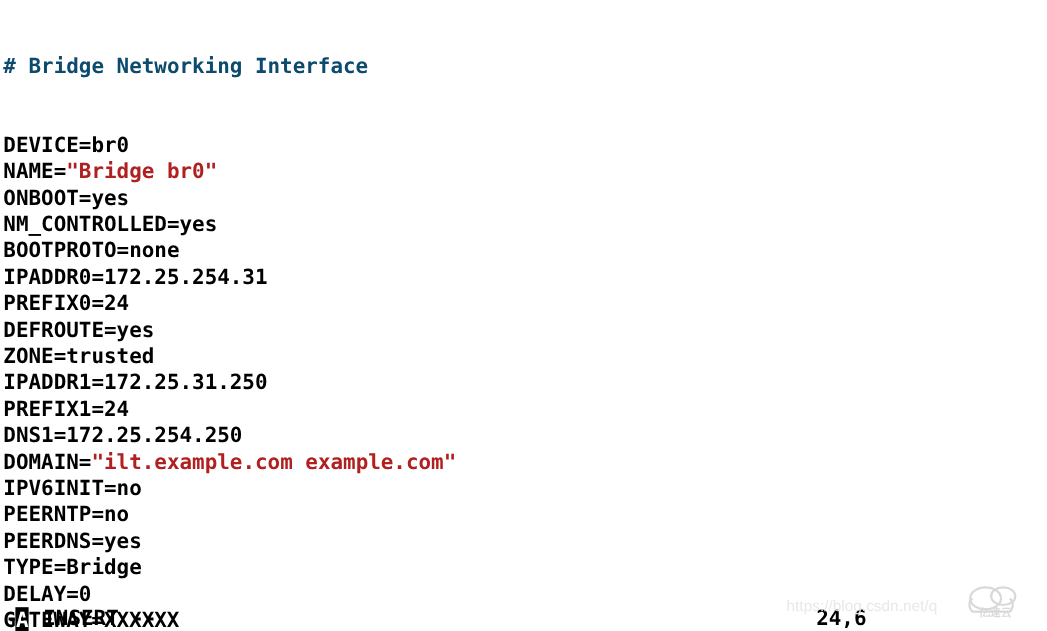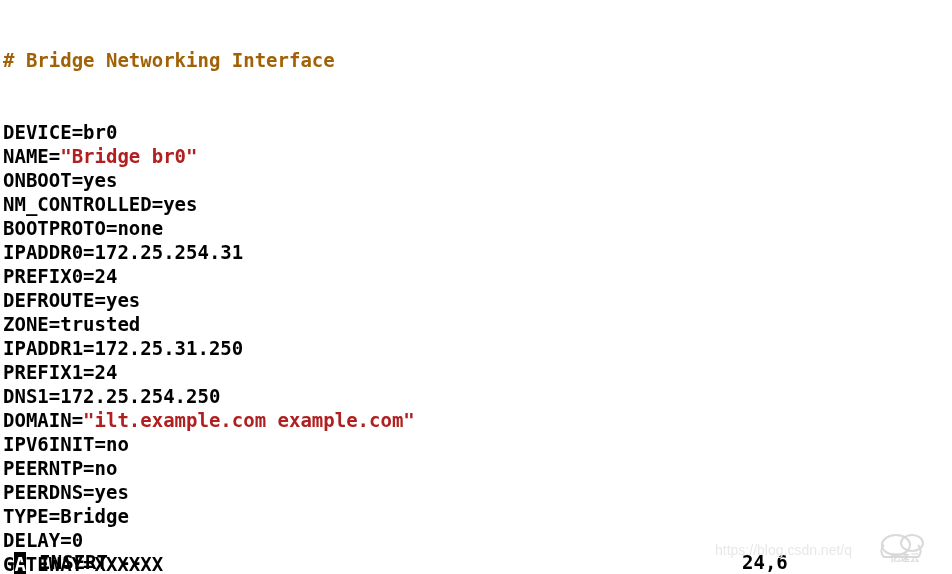--- a/index.html
+++ b/index.html
@@ -12,21 +12,21 @@
     font-weight: bold;
     line-height: 24px;
     overflow: hidden;
     position: relative;
   }
   .editor {
     padding: 0 3px;
     white-space: pre;
   }
   .line { height: 24px; }
-  .comment { color: #a16207; }
+  .comment { color: #0c4a6e; }
   .string  { color: #b02020; }
   .cursor-block {
     background: #000;
     color: #fff;
     display: inline-block;
     width: 0.6em;
     text-align: center;
   }
   .status-bar {
     position: absolute;

